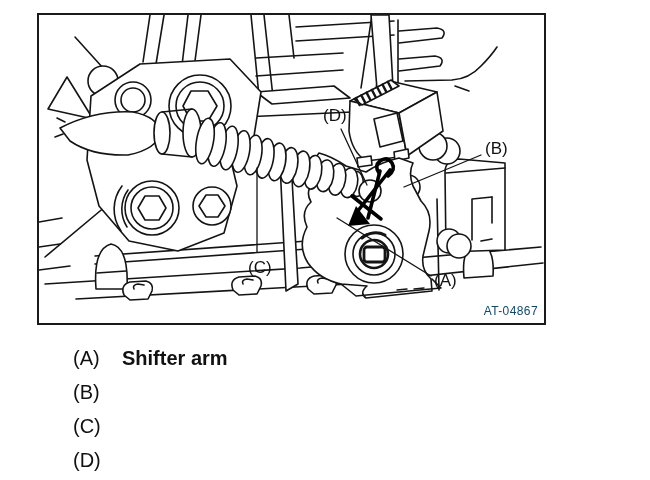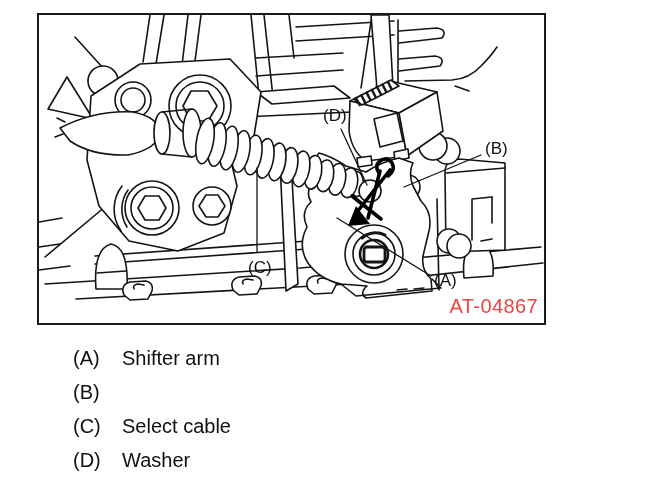--- a/index.html
+++ b/index.html
@@ -17,30 +17,30 @@
   .callout{
     position:absolute;font-size:17px;line-height:20px;color:#111;
     white-space:nowrap;
   }
   .callout-d{left:284px;top:91px;}
   .callout-b{left:446px;top:124px;}
   .callout-c{left:209px;top:243px;}
   .callout-a{left:395px;top:256px;}
   .ref-code{
     position:absolute;right:6px;bottom:5px;
-    font-size:20px;letter-spacing:0.4px;color:#ef4444;
+    font-size:12px;letter-spacing:0.4px;color:#0c4a6e;
   }
   .legend{
     position:absolute;left:73px;top:341px;
   }
   .legend-row{
     display:flex;align-items:center;height:34px;font-size:20px;color:#111;
   }
   .legend-tag{width:49px;flex:0 0 49px;}
-  .legend-label{white-space:nowrap;}
+  .legend-label{white-space:nowrap;font-weight:bold;}
 </style>
 </head>
 <body>
 
 <div class="figure-box">
   <svg width="505" height="308" viewBox="39 15 505 308" xmlns="http://www.w3.org/2000/svg">
     <g stroke="#141414" stroke-width="1.6" fill="none" stroke-linecap="round" stroke-linejoin="round">
 
       <path d="M150,15 L143,62"></path>
       <path d="M164,15 L156,64"></path>
@@ -194,19 +194,17 @@
 <div class="legend">
   <div class="legend-row">
     <span class="legend-tag">(A)</span>
     <span class="legend-label">Shifter arm</span>
   </div>
   <div class="legend-row">
     <span class="legend-tag">(B)</span>
   </div>
   <div class="legend-row">
     <span class="legend-tag">(C)</span>
-    <span class="legend-label">Select cable</span>
   </div>
   <div class="legend-row">
     <span class="legend-tag">(D)</span>
-    <span class="legend-label">Washer</span>
   </div>
 </div>
 
 </body></html>

